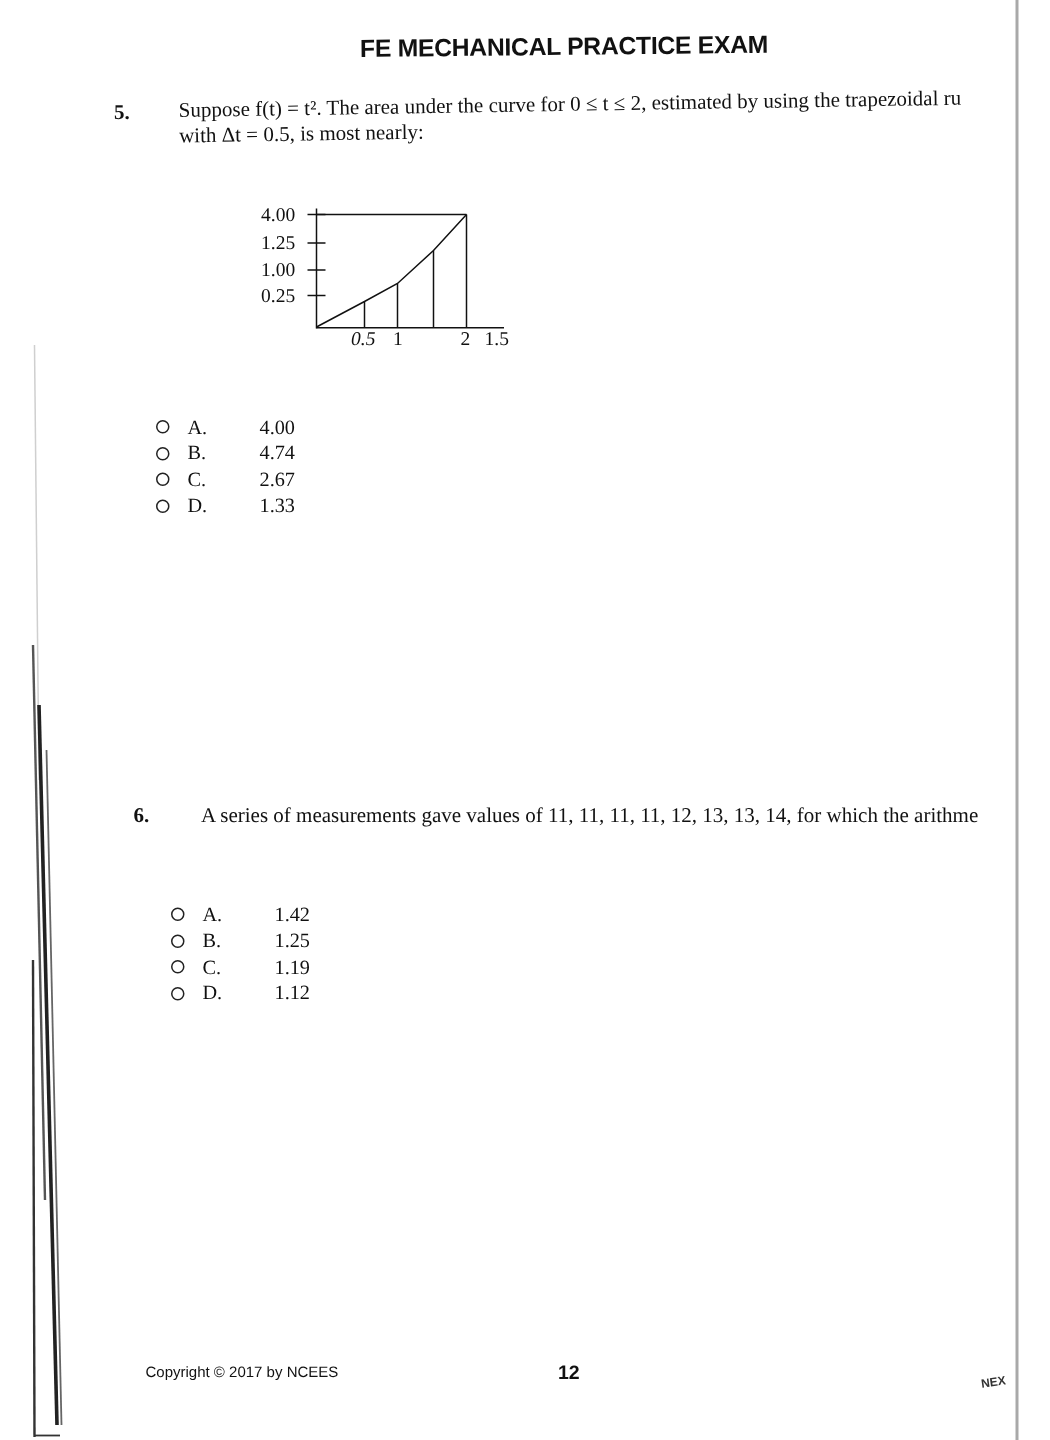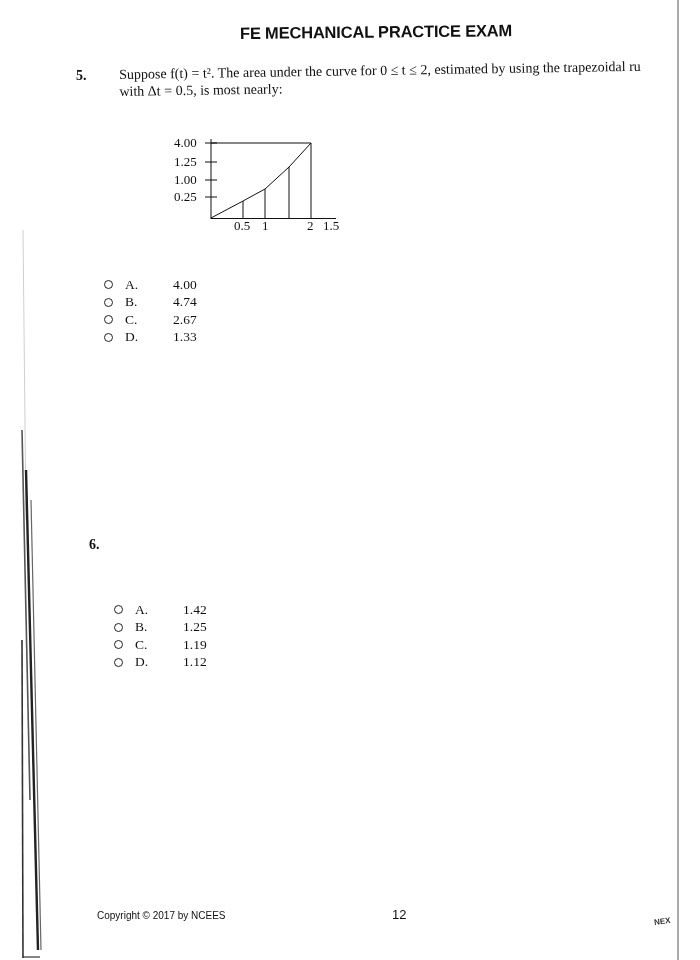--- a/index.html
+++ b/index.html
@@ -27,22 +27,22 @@
       width: 7px; height: 7px; border: 1.4px solid #222; border-radius: 50%;
       margin-right: 12px; box-sizing: content-box;
     }
     .choice-letter { width: 48px; }
     .chart { position: absolute; left: 150px; top: 128px; }
     .footer-copy {
       position: absolute; left: 97px; top: 910px;
       font-family: "Liberation Sans", sans-serif; font-weight: normal; font-size: 10px;
     }
     .footer-page {
-      position: absolute; left: 392px; top: 907px;
-      font-family: "Liberation Sans", sans-serif; font-size: 13px; font-weight: normal;
+      position: absolute; left: 372px; top: 907px;
+      font-family: "Liberation Sans", sans-serif; font-size: 13px; font-weight: bold;
     }
     .footer-next {
       position: absolute; left: 654px; top: 917px;
       font-family: "Liberation Sans", sans-serif; font-weight: bold; font-size: 8px;
       color: #333; transform: rotate(-8deg);
     }
     .right-edge {
       position: absolute; left: 677px; top: 0; width: 1.5px; height: 960px; background: #a9a9a9;
     }
     .left-binding { position: absolute; left: 0; top: 0; }
@@ -92,21 +92,21 @@
   </svg>
 
   <div style="position:absolute; left:174px; top:136px; font-size:13px; line-height:14px;">
     <div style="height:19px">4.00</div>
     <div style="height:18px">1.25</div>
     <div style="height:17px">1.00</div>
     <div>0.25</div>
   </div>
 
   <div style="position:absolute; top:219px; font-size:13px; line-height:14px;">
-    <span style="position:absolute; left:234px;">0.5</span>
+    <span style="position:absolute; left:234px;font-style:italic;">0.5</span>
     <span style="position:absolute; left:262px;">1</span>
     <span style="position:absolute; left:281px;margin-left:42px;">1.5</span>
     <span style="position:absolute; left:307px;">2</span>
   </div>
 
   <div class="choices" style="left:104px; top:276px;">
     <div class="choice">
       <span class="radio"></span>
       <span class="choice-letter">A.</span>
       <span>4.00</span>
@@ -125,20 +125,21 @@
       <span class="radio"></span>
       <span class="choice-letter">D.</span>
       <span>1.33</span>
     </div>
   </div>
 </div>
 
 <div class="q6">
   <div class="qnum" style="left:89px; top:537px;">6.</div>
   <div class="qtext" style="left:134px; top:536px;">
+    <div>A series of measurements gave values of 11, 11, 11, 11, 12, 13, 13, 14, for which the arithme</div>
   </div>
 
   <div class="choices" style="left:114px; top:601px;">
     <div class="choice">
       <span class="radio"></span>
       <span class="choice-letter">A.</span>
       <span>1.42</span>
     </div>
     <div class="choice">
       <span class="radio"></span>

